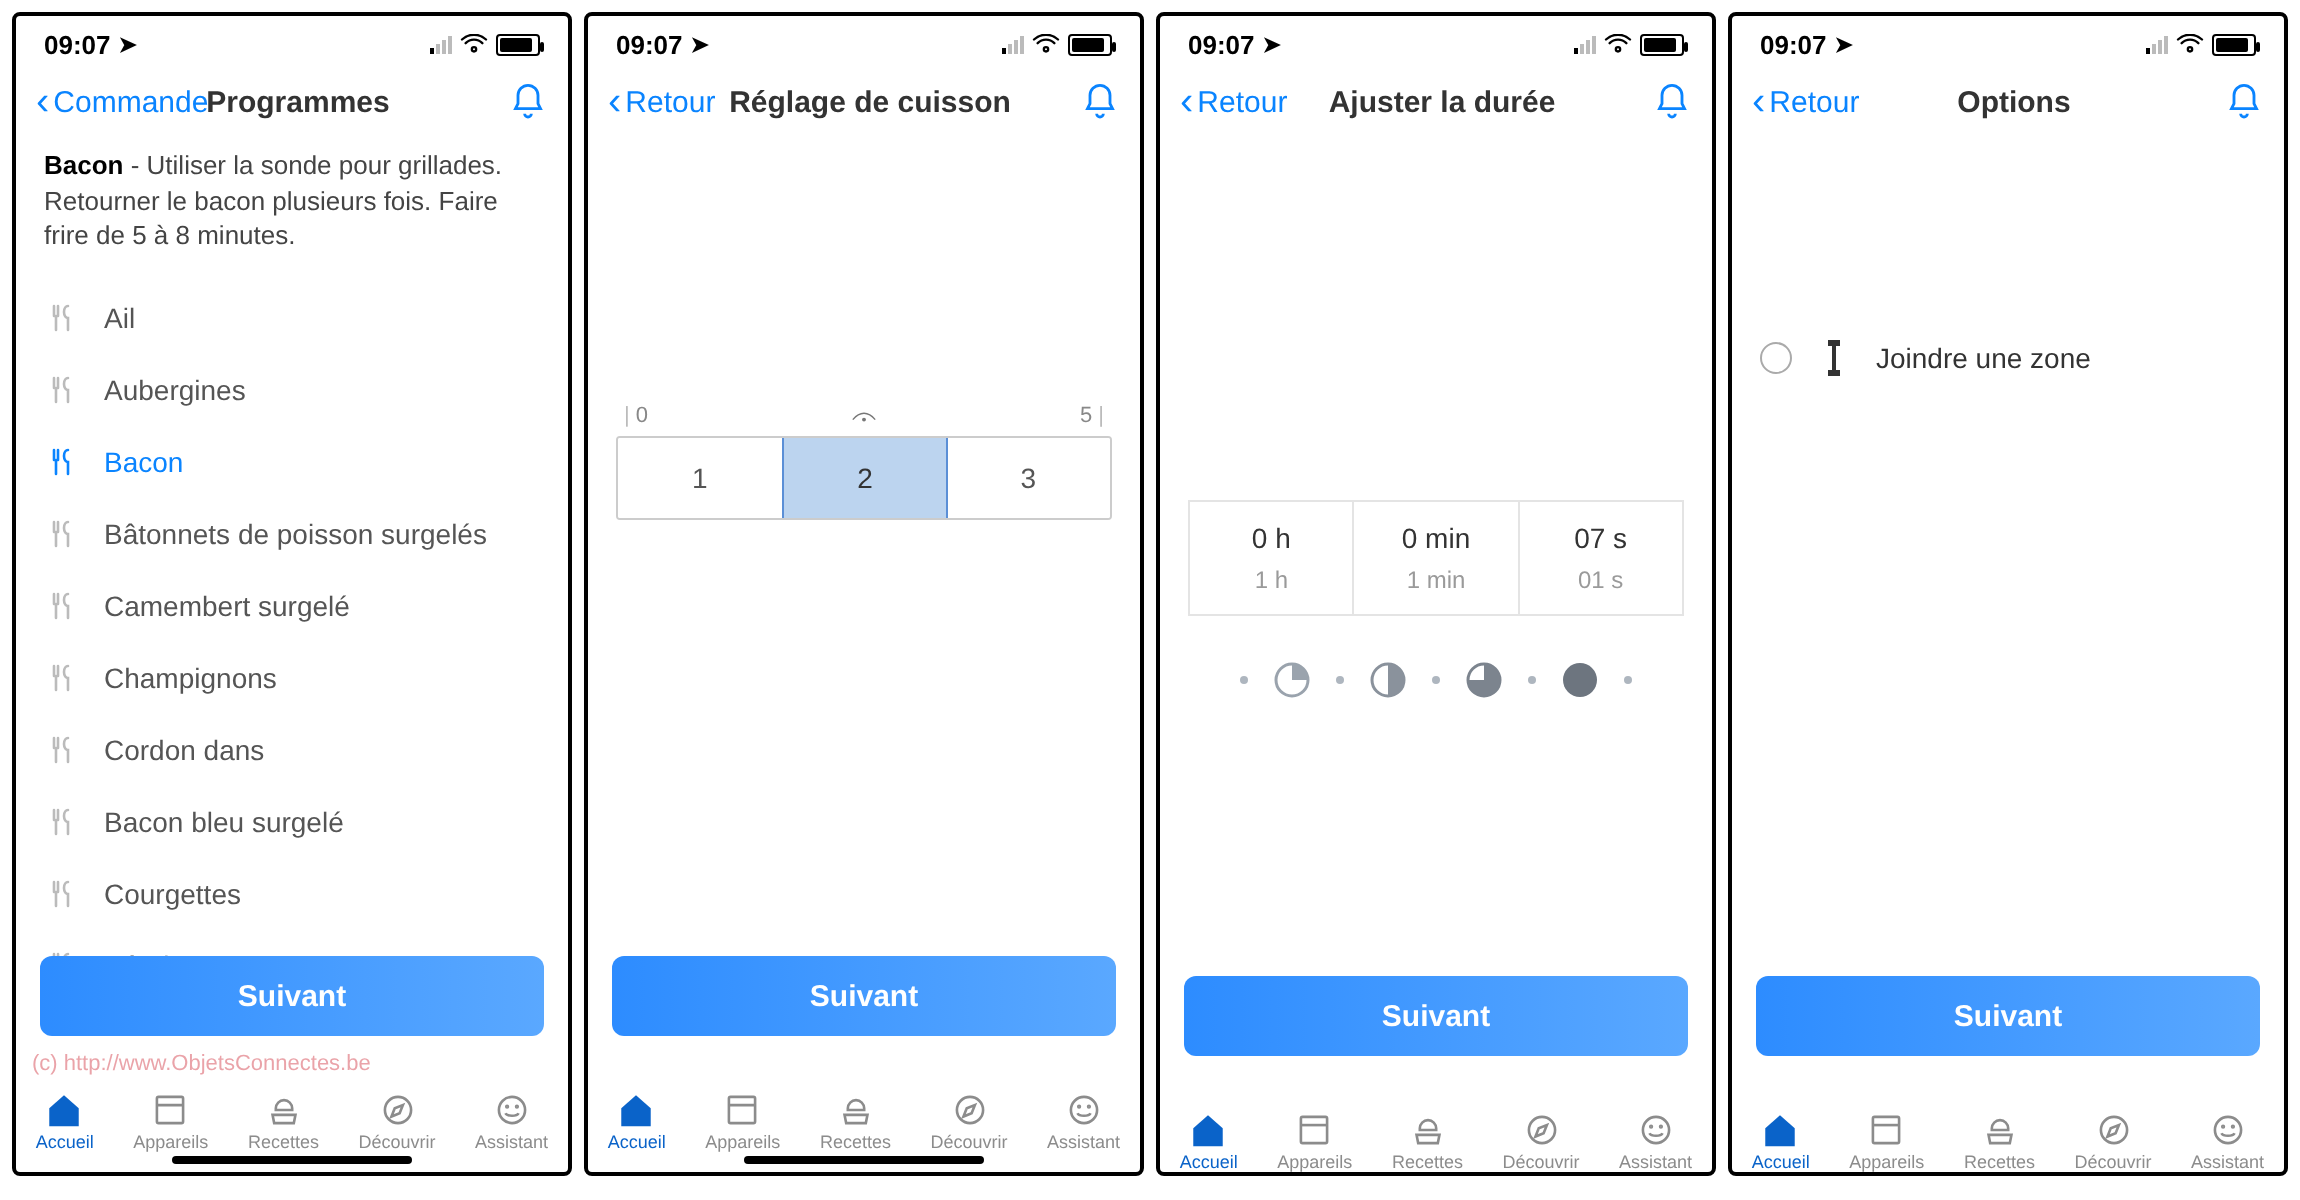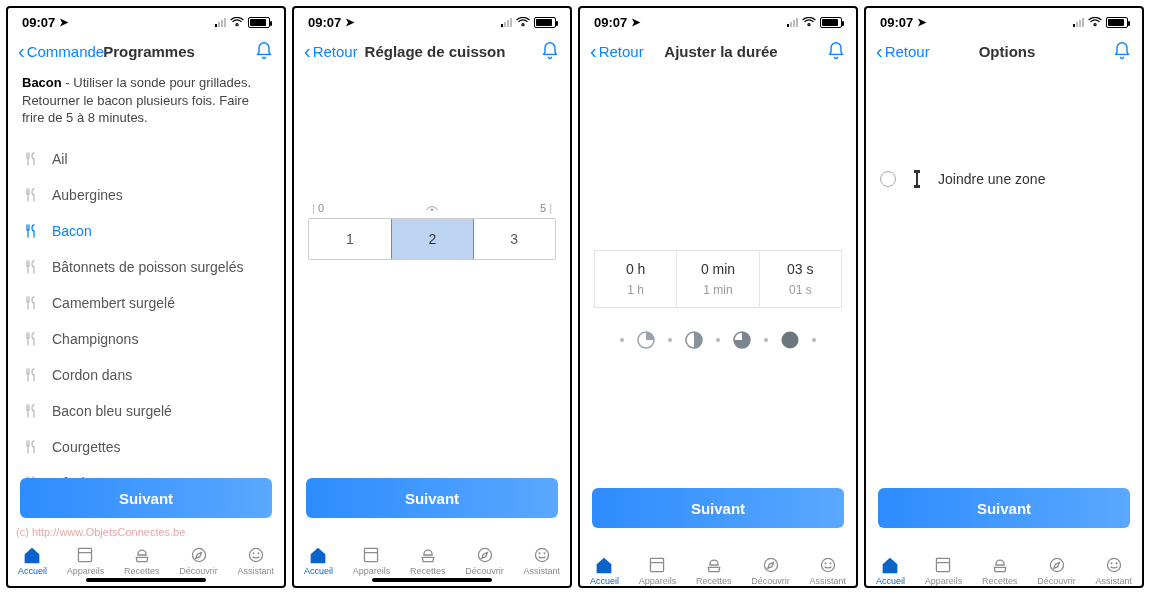--- a/index.html
+++ b/index.html
@@ -360,21 +360,21 @@
       <div class="picker" id="pick3">
             <div class="col">
               <div class="v1">0 h</div>
               <div class="v2">1 h</div>
             </div>
             <div class="col">
               <div class="v1">0 min</div>
               <div class="v2">1 min</div>
             </div>
             <div class="col">
-              <div class="v1">03 s</div>
+              <div class="v1">07 s</div>
               <div class="v2">01 s</div>
             </div>
           </div>
       <div class="dots">
         <span class="small"></span>
         <svg class="pie" viewBox="0 0 20 20">
               <circle cx="10" cy="10" r="8" fill="none" stroke="#9aa3ad" stroke-width="1.5"></circle>
               <path d="M10 10V2a8 8 0 018 8z" fill="#9aa3ad"></path>
             </svg>
         <span class="small"></span>

